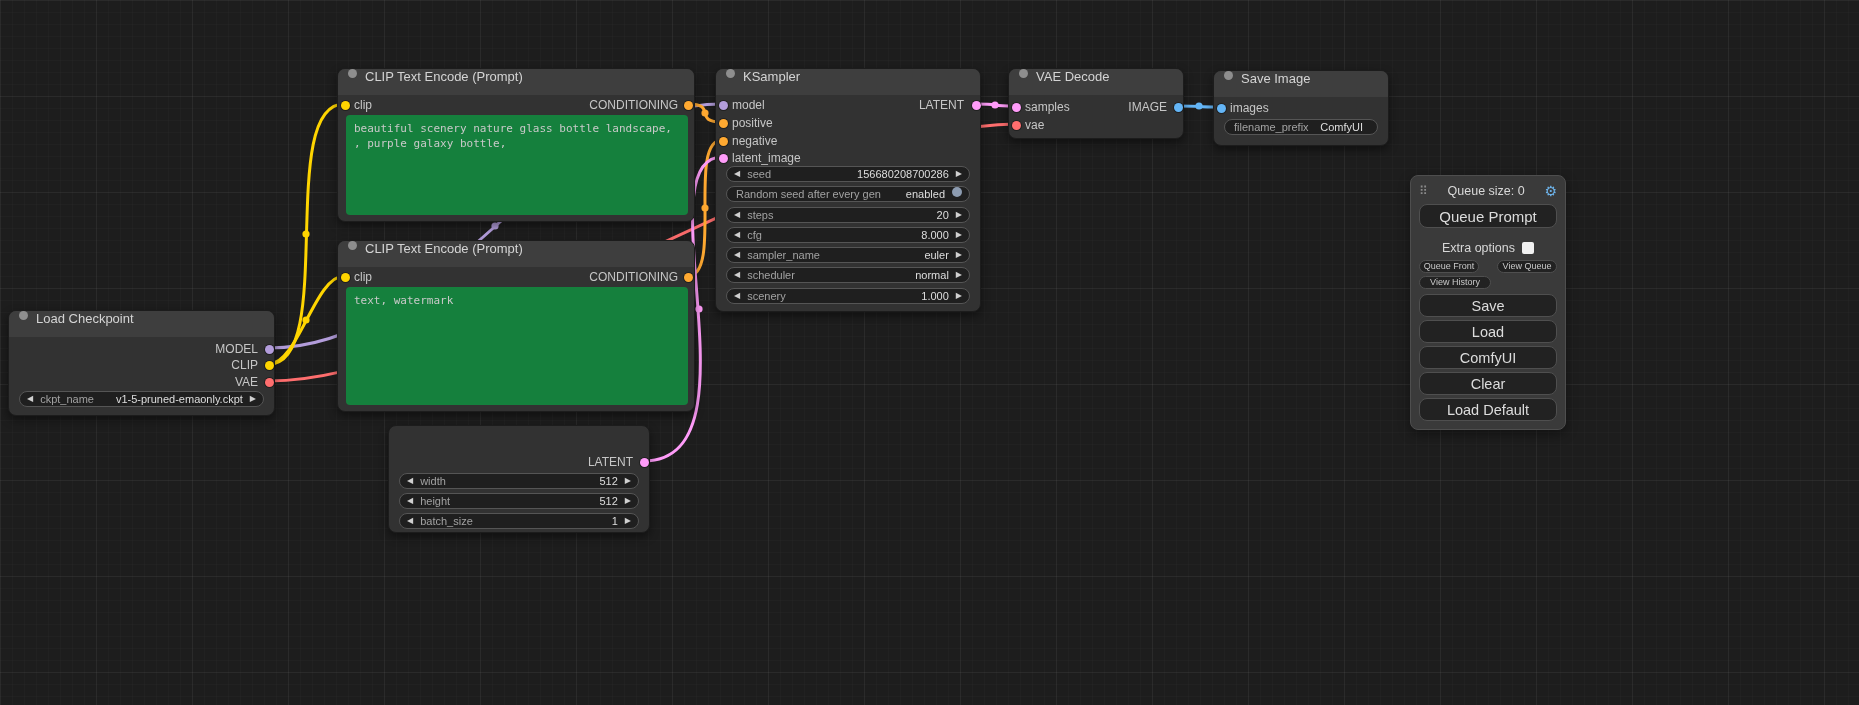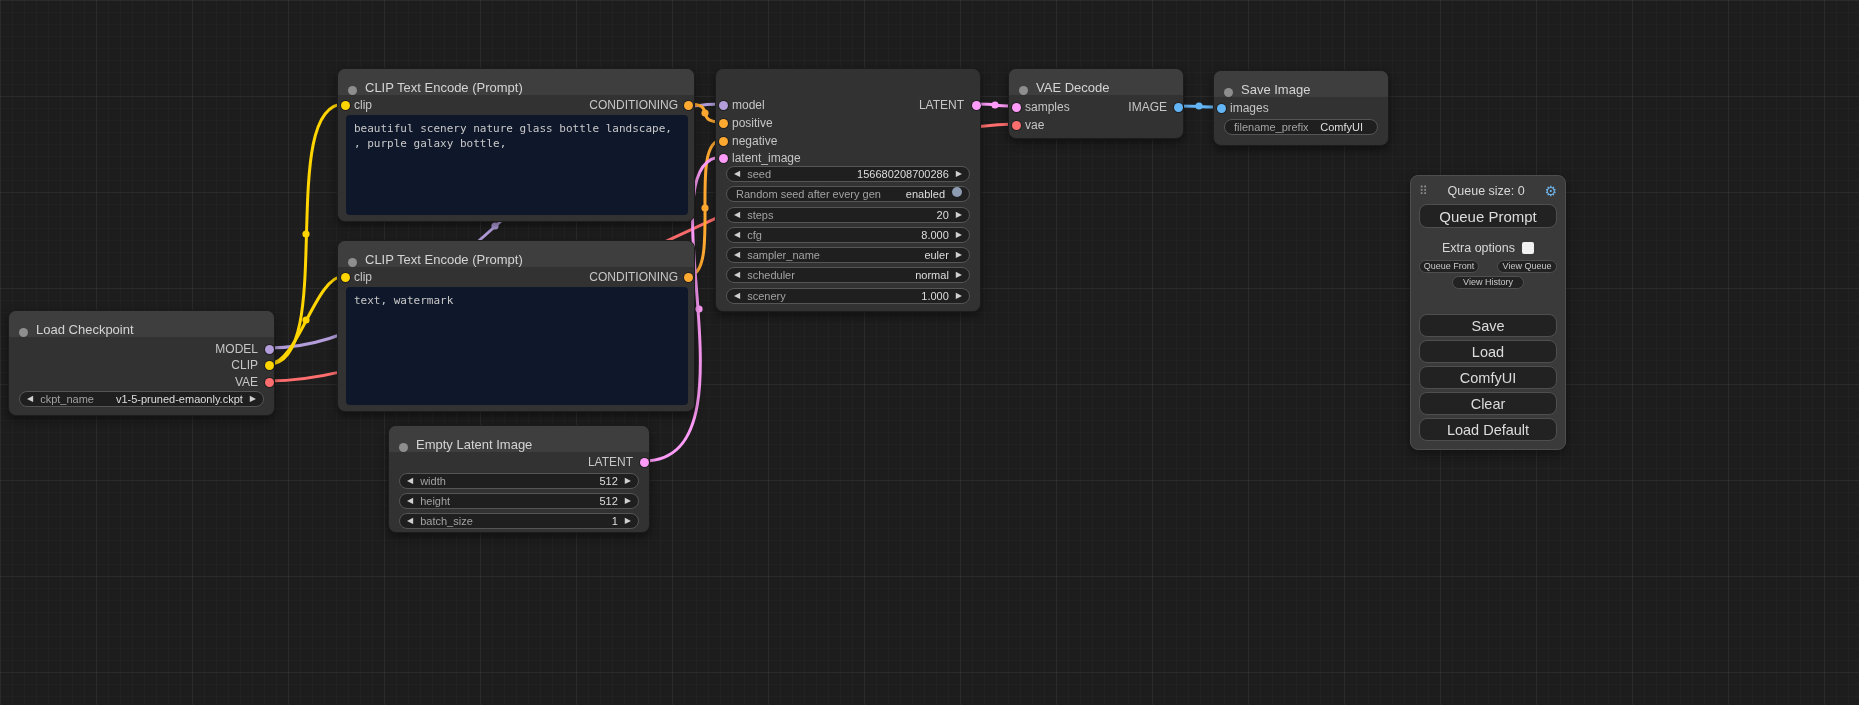--- a/index.html
+++ b/index.html
@@ -6,45 +6,45 @@
   html,body{width:1859px;height:705px;overflow:hidden;background:#161616;font-family:"Liberation Sans",sans-serif}
   #canvas{position:relative;width:1859px;height:705px;background-color:#1d1d1d;
     background-image:
       linear-gradient(rgba(255,255,255,0.04) 1px, transparent 1px),
       linear-gradient(90deg, rgba(255,255,255,0.04) 1px, transparent 1px),
       linear-gradient(rgba(255,255,255,0.015) 1px, transparent 1px),
       linear-gradient(90deg, rgba(255,255,255,0.015) 1px, transparent 1px);
     background-size:96px 96px,96px 96px,12px 12px,12px 12px;}
   #wires{position:absolute;left:0;top:0;pointer-events:none}
   .node{position:absolute;background:#323232;border:1px solid #1c1c1c;border-radius:8px;box-shadow:0 4px 10px rgba(0,0,0,.45)}
-  .ntitle{position:absolute;left:0;top:0;right:0;height:26px;background:#3e3e3e;border-radius:7px 7px 0 0;display:flex;align-items:flex-end;gap:8px;padding:0 10px;cursor:move}
+  .ntitle{position:absolute;left:0;top:0;right:0;height:26px;background:#3e3e3e;border-radius:7px 7px 0 0;display:flex;align-items:flex-start;gap:8px;padding:0 10px;cursor:move}
   .cdot{width:9px;height:9px;border-radius:50%;background:#8e8e8e;flex:0 0 auto}
   .ttext{font-size:13px;color:#d4d4d4;white-space:nowrap}
   .sdot{position:absolute;width:9px;height:9px;border-radius:50%;box-shadow:0 0 0 1px rgba(0,0,0,.35);z-index:3;cursor:crosshair}
   .slabel{position:absolute;font-size:12px;line-height:14px;color:#c6c6c6;white-space:nowrap}
   .widget{position:absolute;height:16px;background:#1f1f1f;border:1px solid #555;border-radius:8px;display:flex;align-items:flex-start;padding:0 7px;font-size:11px;line-height:14px;cursor:pointer}
   .warrow{color:#d0d0d0;font-size:8px;flex:0 0 auto}
   .wname{color:#a2a2a2;margin-left:7px;flex:0 0 auto;white-space:nowrap}
   .wval{color:#dedede;flex:1 1 auto;text-align:right;margin-right:7px;overflow:hidden;white-space:nowrap}
   .tdot{width:10px;height:10px;border-radius:50%;background:#8c9bb0;flex:0 0 auto}
-  .textarea{position:absolute;background:#0f172a;border-radius:4px;padding:6px 8px;font-family:"DejaVu Sans Mono",monospace;font-size:11px;line-height:1.4;color:#c9c9c9;white-space:pre-wrap;overflow:hidden;cursor:text}
+  .textarea{position:absolute;background:#15803d;border-radius:4px;padding:6px 8px;font-family:"DejaVu Sans Mono",monospace;font-size:11px;line-height:1.4;color:#c9c9c9;white-space:pre-wrap;overflow:hidden;cursor:text}
   #queue-panel{position:absolute;left:1410px;top:175px;width:156px;background:#3a3a3a;border:1px solid #4e4e4e;border-radius:8px;padding:7px 8px 8px;box-shadow:0 4px 12px rgba(0,0,0,.4);z-index:5}
   .qp-header{display:flex;align-items:center;justify-content:space-between;height:16px;margin-bottom:5px}
   .qp-drag{color:#8b8b8b;font-size:12px;line-height:12px;cursor:grab}
   .qp-size{color:#d8d8d8;font-size:12.5px}
   .qp-gear{color:#6db3ea;font-size:14px;line-height:14px;cursor:pointer}
   .qbtn{display:block;width:100%;background:#222;border:1px solid #4f4f4f;border-radius:8px;color:#dcdcdc;font-family:inherit;cursor:pointer;text-align:center}
   .qbtn.big{height:24px;font-size:15px;margin-bottom:12px}
   .qbtn.med{height:23px;font-size:14.5px}
   .qbtn.small{height:13px;font-size:9px;border-radius:7px;padding:0;color:#c9c9c9;line-height:11px}
   .extra-row{display:flex;align-items:center;justify-content:center;gap:7px;height:15px;margin-bottom:5px;color:#d8d8d8;font-size:12.5px}
   .qp-checkbox{width:12px;height:12px;background:#f1f1f1;border-radius:2px;cursor:pointer}
   .row2{display:flex;gap:18px;margin-bottom:3px}
   .row2 .qbtn.small{flex:1}
-  .center-row{display:flex;justify-content:center;margin-bottom:25px}
+  .center-row{display:flex;margin-bottom:5px}
   .center-row .qbtn.small{width:72px}
   .qp-actions{display:flex;flex-direction:column;gap:3px}
 </style>
 </head>
 <body>
 
 <div id="canvas">
 
   <svg id="wires" width="1859" height="705">
     <g fill="none" stroke-width="3" stroke-linecap="round">
@@ -108,24 +108,20 @@
       <span class="ttext">CLIP Text Encode (Prompt)</span>
     </div>
     <span class="sdot" style="left:3px;top:32px;background:var(--clip)"></span>
     <span class="slabel" style="left:16px;top:29px">clip</span>
     <span class="slabel" style="right:16px;top:29px">CONDITIONING</span>
     <span class="sdot" style="left:346px;top:32px;background:var(--conditioning)"></span>
     <div class="textarea" style="left:8px;top:46px;width:342px;height:118px">text, watermark</div>
   </div>
 
   <div class="node" style="left:388px;top:425px;width:262px;height:108px">
-    <div class="ntitle">
-      <span class="cdot"></span>
-      <span class="ttext">Empty Latent Image</span>
-    </div>
     <span class="slabel" style="right:16px;top:29px">LATENT</span>
     <span class="sdot" style="left:251px;top:32px;background:var(--latent)"></span>
     <div class="widget" style="left:10px;right:10px;top:47px">
       <span class="warrow">◀</span>
       <span class="wname">width</span>
       <span class="wval">512</span>
       <span class="warrow">▶</span>
     </div>
     <div class="widget" style="left:10px;right:10px;top:67px">
       <span class="warrow">◀</span>
@@ -135,20 +131,24 @@
     </div>
     <div class="widget" style="left:10px;right:10px;top:87px">
       <span class="warrow">◀</span>
       <span class="wname">batch_size</span>
       <span class="wval">1</span>
       <span class="warrow">▶</span>
     </div>
   </div>
 
   <div class="node" style="left:715px;top:68px;width:266px;height:244px">
+    <div class="ntitle">
+      <span class="cdot"></span>
+      <span class="ttext">KSampler</span>
+    </div>
     <span class="sdot" style="left:3px;top:32px;background:var(--model)"></span>
     <span class="slabel" style="left:16px;top:29px">model</span>
     <span class="sdot" style="left:3px;top:50px;background:var(--conditioning)"></span>
     <span class="slabel" style="left:16px;top:47px">positive</span>
     <span class="sdot" style="left:3px;top:68px;background:var(--conditioning)"></span>
     <span class="slabel" style="left:16px;top:65px">negative</span>
     <span class="sdot" style="left:3px;top:85px;background:var(--latent)"></span>
     <span class="slabel" style="left:16px;top:82px">latent_image</span>
     <span class="slabel" style="right:16px;top:29px">LATENT</span>
     <span class="sdot" style="left:256px;top:32px;background:var(--latent)"></span>

